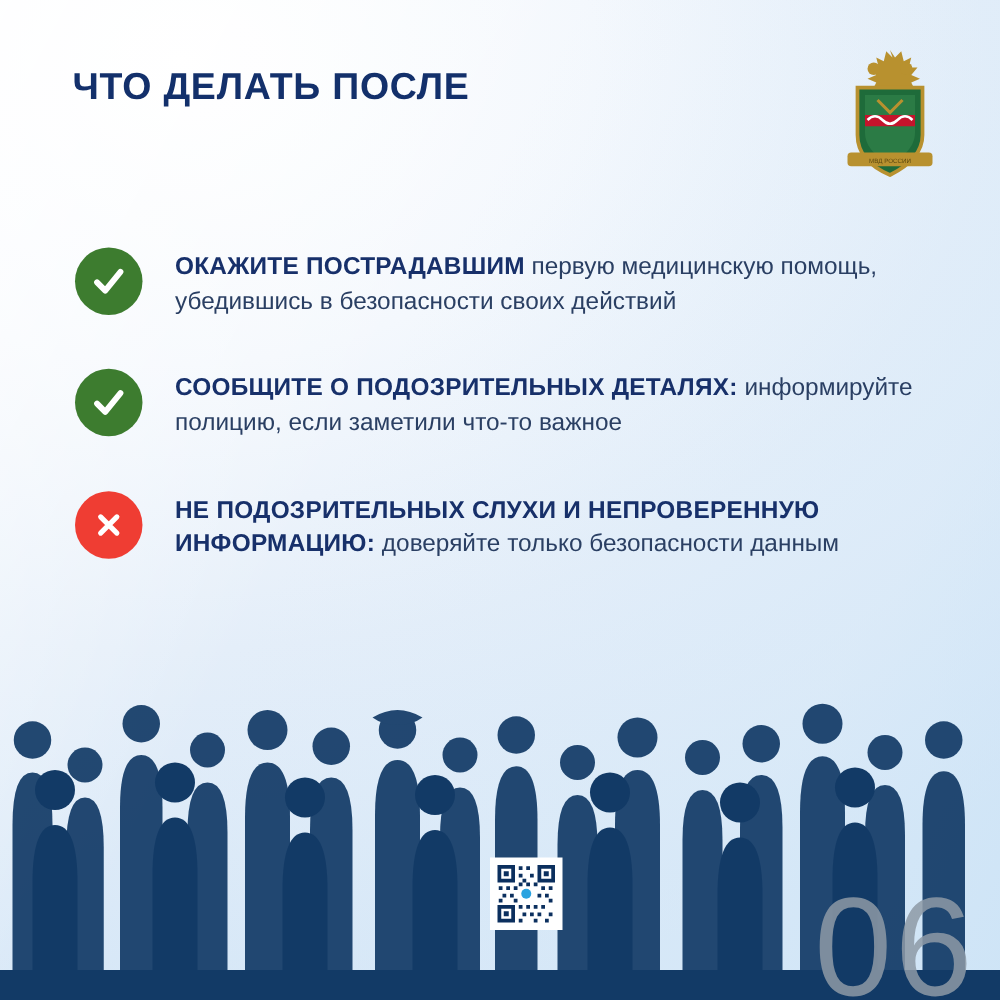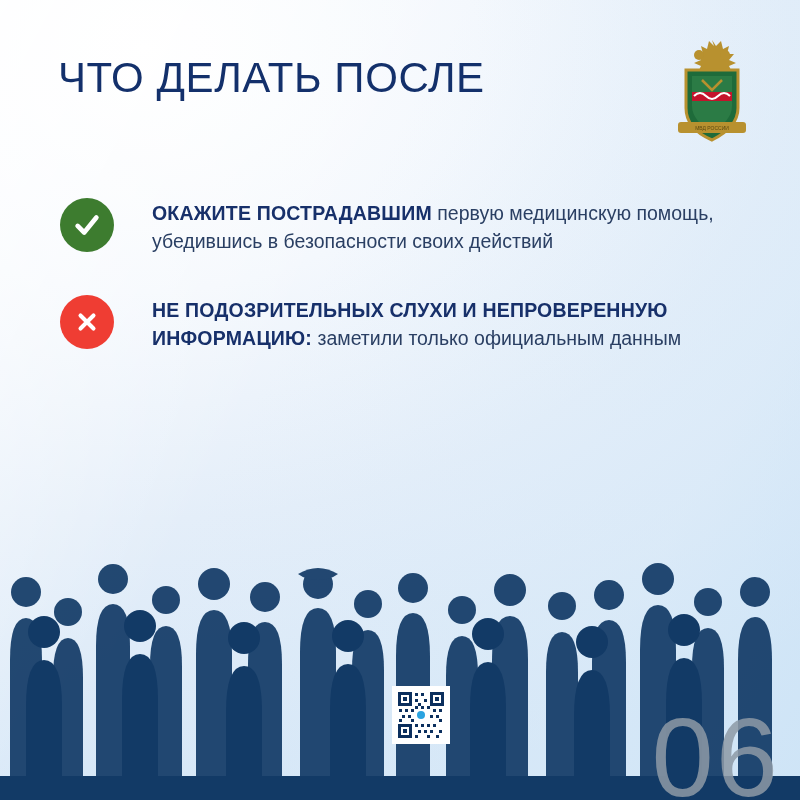--- a/index.html
+++ b/index.html
@@ -30,23 +30,23 @@
     background: linear-gradient(118deg, rgba(255,255,255,0.85) 0%, rgba(255,255,255,0.0) 38%, rgba(214,233,248,0.35) 78%, rgba(200,226,246,0.55) 100%);
     pointer-events: none;
   }
 
   
   .title {
     position: absolute;
     left: 58px;
     top: 52px;
     width: 620px;
-    font-size: 42px;
+    font-size: 30px;
     line-height: 1.22;
-    font-weight: normal;
+    font-weight: bold;
     color: #13306b;
     letter-spacing: 0.6px;
     text-transform: uppercase;
   }
   .title .line { display: block; }
 
   .emblem {
     position: absolute;
     right: 44px;
     top: 36px;
@@ -81,21 +81,20 @@
   .badge.ok   { background: #3d7c2f; }
   .badge.no   { background: #ef3d33; }
   .badge svg  { display: block; }
 
   .item-text {
     font-size: 19.5px;
     line-height: 1.42;
     color: #16315f;
     max-width: 600px;
     padding-top: 4px;
-    margin-left: 12px;
   }
   .item-text .strong {
     font-weight: bold;
     color: #17306a;
     letter-spacing: 0.2px;
   }
   .item-text .rest {
     font-weight: normal;
     color: #2a3f63;
   }
@@ -174,29 +173,39 @@
       <div class="badge ok">
         <svg viewBox="0 0 32 32" width="30" height="30" aria-hidden="true">
           <path d="M6 17 L13 24 L26 8" fill="none" stroke="#ffffff" stroke-width="5" stroke-linecap="round" stroke-linejoin="round"></path>
         </svg>
       </div>
       <div class="item-text">
         <span class="strong">ОКАЖИТЕ ПОСТРАДАВШИМ</span><span class="rest"> первую медицинскую помощь, убедившись в безопасности своих действий</span>
       </div>
     </div>
 
+    <div class="item">
+      <div class="badge ok">
+        <svg viewBox="0 0 32 32" width="30" height="30" aria-hidden="true">
+          <path d="M6 17 L13 24 L26 8" fill="none" stroke="#ffffff" stroke-width="5" stroke-linecap="round" stroke-linejoin="round"></path>
+        </svg>
+      </div>
+      <div class="item-text">
+        <span class="strong">СООБЩИТЕ О ПОДОЗРИТЕЛЬНЫХ ДЕТАЛЯХ:</span><span class="rest"> информируйте полицию, если заметили что-то важное</span>
+      </div>
+    </div>
 
     <div class="item">
       <div class="badge no">
         <svg viewBox="0 0 32 32" width="26" height="26" aria-hidden="true">
           <path d="M8 8 L24 24 M24 8 L8 24" fill="none" stroke="#ffffff" stroke-width="5" stroke-linecap="round"></path>
         </svg>
       </div>
       <div class="item-text">
-        <span class="strong">НЕ ПОДОЗРИТЕЛЬНЫХ СЛУХИ И НЕПРОВЕРЕННУЮ ИНФОРМАЦИЮ:</span><span class="rest">  заметили только официальным данным</span>
+        <span class="strong">НЕ ПОДОЗРИТЕЛЬНЫХ СЛУХИ И НЕПРОВЕРЕННУЮ ИНФОРМАЦИЮ:</span><span class="rest">  доверяйте только безопасности данным</span>
       </div>
     </div>
 
   </div>
 
   <div class="crowd">
     <svg viewBox="0 0 800 260" width="800" height="260" preserveAspectRatio="none" aria-hidden="true">
       <g fill="#123a66">
 
         <g opacity="0.92">

